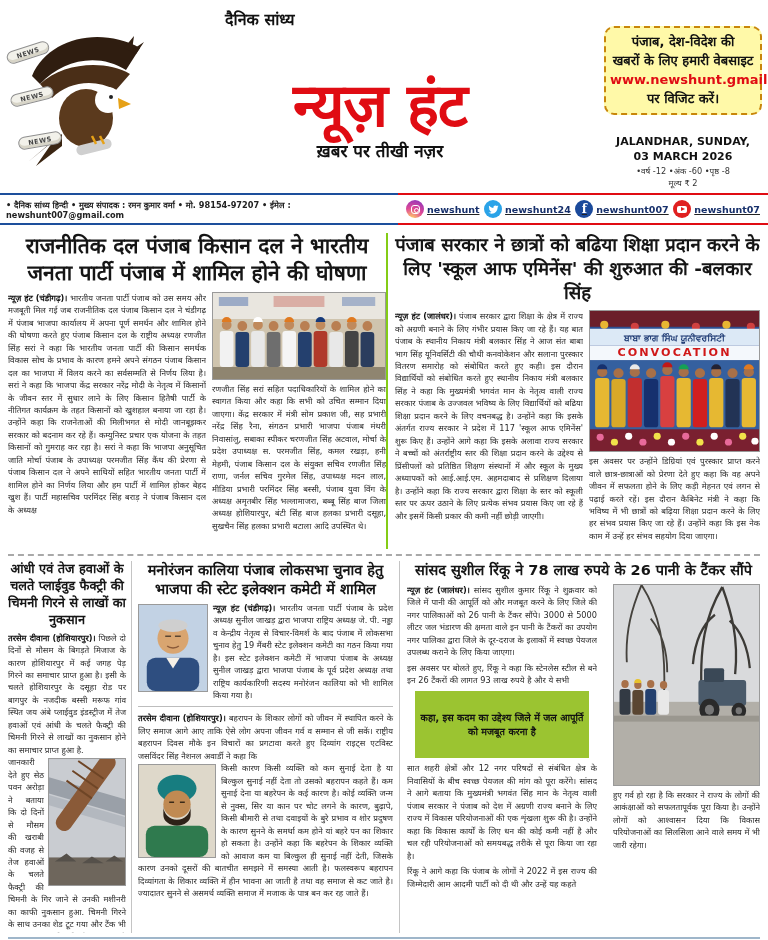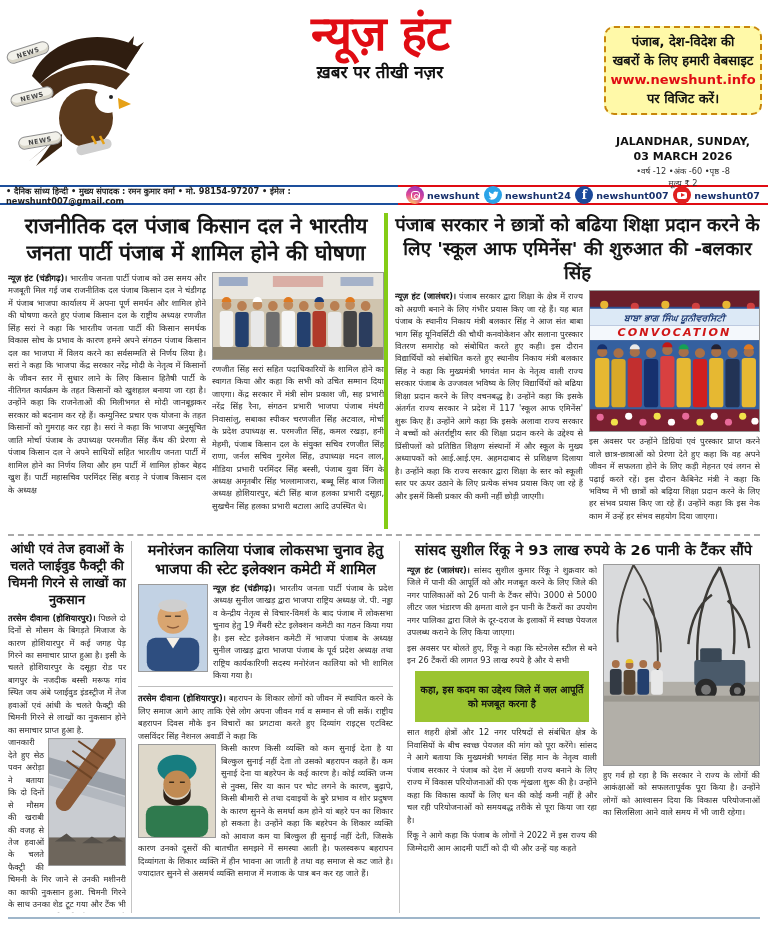--- a/index.html
+++ b/index.html
@@ -15,37 +15,37 @@
   .eagle svg{ width:100%; height:100%; display:block; }
   .roll{ position:absolute; width:44px; height:13px; background:#f2f1ea; border:1px solid #8f8f8f;
          border-radius:7px; display:flex; align-items:center; justify-content:center;
          font-size:6.5px; font-weight:bold; color:#444; letter-spacing:.5px;
          box-shadow:inset 0 -3px 0 #d8d5c8; }
   .roll1{ left:2px; top:28px; transform:rotate(-18deg); }
   .roll2{ left:6px; top:72px; transform:rotate(-14deg); }
   .roll3{ left:14px; top:116px; transform:rotate(-10deg); }
   .mast-center{ position:absolute; left:165px; top:8px; width:430px; text-align:center; }
   .edition{ font-size:16px; font-weight:bold; color:#111; text-align:left; margin-left:60px; }
-  .brand{ font-size:48px; line-height:1.05; font-weight:bold; color:#e00c13; letter-spacing:-1px; }
+  .brand{ font-size:60px; line-height:1.05; font-weight:bold; color:#e00c13; letter-spacing:-1px;margin-top:44px; }
   .tagline{ font-size:17px; font-weight:bold; color:#111; margin-top:2px; }
   .mast-right{ position:absolute; right:6px; top:26px; width:158px; text-align:center; }
   .promo-box{ background:#fff9a8; border:2px dashed #c8860a; border-radius:10px;
               padding:5px 4px; font-size:13px; font-weight:bold; color:#111; line-height:1.45; }
   .promo-url{ color:#e00c13; }
   .dateline{ margin-top:20px; }
   .dl-bold{ font-size:11px; font-weight:bold; color:#111; line-height:1.3; }
   .dl-meta{ font-size:8.2px; color:#333; margin-top:1px; }
   
-  .bars{ display:flex; height:20px; margin-top:1px; }
+  .bars{ display:flex; height:32px; margin-top:9px; }
   .info-bar{ width:398px; border-top:2px solid #1d4f9c; border-bottom:2px solid #1d4f9c;
              display:flex; align-items:center; padding:0 6px;
              font-size:8.2px; font-weight:bold; color:#222; }
   .social-bar{ flex:1; border-top:2px solid #e00c13; border-bottom:2px solid #e00c13;
                display:flex; align-items:center; justify-content:space-between; padding:0 8px; }
-  .sitem{ display:flex; align-items:center; gap:3px; }
+  .sitem{ display:flex; align-items:center; gap:3px;text-decoration:underline; }
   .shandle{ font-size:9.5px; font-weight:bold; color:#17306b; }
   .sicon{ width:18px; height:18px; border-radius:50%; display:flex; align-items:center;
           justify-content:center; flex:none; }
   .ig{ background:radial-gradient(circle at 30% 110%,#fdc468 10%,#df4996 50%,#9b36b7 85%); }
   .ig-frame{ width:9px; height:9px; border:1.5px solid #fff; border-radius:3px; position:relative; }
   .ig-frame::after{ content:""; position:absolute; left:2px; top:2px; width:3px; height:3px;
                     border:1px solid #fff; border-radius:50%; }
   .tw{ background:#2aa3e8; }
   .fb{ background:#1b4a9b; color:#fff; font-size:12px; font-weight:bold;
        font-family:"DejaVu Serif","Liberation Serif",serif; }
@@ -56,50 +56,50 @@
                   border-bottom:2px solid transparent; }
   
   .body-text{ font-size:8.2px; line-height:1.52; text-align:justify; color:#2a2a2a; }
   .lead-in{ font-weight:bold; color:#111; }
   .headline-xl{ font-size:21px; font-weight:bold; color:#151515; text-align:center; line-height:1.28; }
   .headline-lg{ font-size:18.5px; font-weight:bold; color:#151515; text-align:center; line-height:1.3; }
   .headline-md{ font-size:14.5px; font-weight:bold; color:#151515; text-align:center; line-height:1.3; }
   .headline-sm{ font-size:12.8px; font-weight:bold; color:#151515; text-align:center; line-height:1.32; }
   
   .row1{ display:flex; margin:8px 8px 0; height:316px; overflow:hidden; }
-  .art-ll{ width:380px; padding-right:0; border-right:4px solid #84cc16; }
+  .art-ll{ width:380px; padding-right:0; border-right:2px solid #84cc16; }
   .art-lr{ flex:1; padding-left:7px; }
   .lead-cols{ display:flex; gap:6px; margin-top:5px; height:248px; overflow:hidden; }
   .lc-text{ width:198px; overflow:hidden; }
   .lc-side{ flex:1; overflow:hidden; }
   .lr-text{ width:188px; overflow:hidden; }
-  .photo{ width:100%; border:1px solid #9a9a9a; background:#5eead4; overflow:hidden;font-style:italic; }
+  .photo{ width:100%; border:1px solid #9a9a9a; background:#5eead4; overflow:hidden; }
   .photo svg{ display:block; width:100%; height:100%; }
   .ph-group{ height:88px; }
   .ph-convo{ height:142px; }
   .caption{ margin-top:3px; }
   
   .dash-rule{ border-top:2px dashed #a9a9a9; margin:5px 8px; }
   .bottom-rule{ border-top:2px solid #9fb6ca; margin:4px 8px 0; }
   hr.thin{ border:none; border-top:1px solid #bdbdbd; margin:5px 0; }
   
   .row2{ display:flex; margin:0 8px; height:372px; overflow:hidden; }
   .col-a{ width:124px; padding-right:5px; border-right:1px solid #c4c4c4; overflow:hidden; }
   .col-b{ width:268px; padding:0 6px; border-right:1px solid #c4c4c4; overflow:hidden; }
   .col-c{ flex:1; padding-left:7px; overflow:hidden; }
   .byline{ font-weight:bold; color:#111; }
   .ph-chimney{ float:right; width:78px; height:128px; margin:2px 0 2px 4px; }
   .ph-kalia{ float:left; width:70px; height:88px; margin:2px 5px 2px 0; }
   .ph-deaf{ float:left; width:78px; height:94px; margin:2px 5px 2px 0; }
-  .tank-cols{ display:flex; gap:6px; margin-top:4px; height:330px; overflow:hidden; }
+  .tank-cols{ display:flex; gap:16px; margin-top:4px; height:330px; overflow:hidden; }
   .tk-left{ width:190px; overflow:hidden; }
   .tk-right{ flex:1; overflow:hidden; }
   .ph-tanker{ height:202px; }
   .highlight{ background:#9bc431; color:#111; font-weight:bold; font-size:9.6px;
-              text-align:center; line-height:1.45; padding:12px 5px; margin:4px 8px; }
+              text-align:center; line-height:1.45; padding:20px 5px; margin:4px 8px; }
   .mt3{ margin-top:3px; }
 </style>
 </head>
 <body>
 
 <div class="page">
 
   <header class="masthead">
     <div class="eagle">
       <svg viewBox="0 0 160 160">
@@ -119,29 +119,30 @@
         </div>
       <div class="roll roll2">
           <span>NEWS</span>
         </div>
       <div class="roll roll3">
           <span>NEWS</span>
         </div>
     </div>
 
     <div class="mast-center">
+      <div class="edition">दैनिक सांध्य</div>
       <div class="brand">न्यूज़ हंट</div>
       <div class="tagline">ख़बर पर तीखी नज़र</div>
     </div>
 
     <div class="mast-right">
       <div class="promo-box">
         <span>पंजाब, देश-विदेश की</span><br>
         <span>खबरों के लिए हमारी वेबसाइट</span><br>
-        <span class="promo-url">www.newshunt.info</span><br>
+        <span class="promo-url">www.newshunt.gmail</span><br>
         <span>पर विजिट करें।</span>
       </div>
       <div class="dateline">
         <div class="dl-bold">JALANDHAR, SUNDAY,</div>
         <div class="dl-bold">03 MARCH 2026</div>
         <div class="dl-meta">•वर्ष -12  •अंक -60  •पृष्ठ -8</div>
         <div class="dl-meta">मूल्य ₹ 2</div>
       </div>
     </div>
   </header>
@@ -371,21 +372,21 @@
                 <path d="M31,38 h5 M42,38 h5" stroke="#3a2a18" stroke-width="1.5"></path>
                 <rect x="7" y="62" width="64" height="32" rx="9" fill="#2f7a4e"></rect>
               </svg>
             </div>
             <span>किसी कारण किसी व्यक्ति को कम सुनाई देता है या बिल्कुल सुनाई नहीं देता तो उसको बहरापन कहते हैं। कम सुनाई देना या बहरेपन के कई कारण है। कोई व्यक्ति जन्म से नुक्स, सिर या कान पर चोट लगने के कारण, बुढ़ापे, किसी बीमारी से तथा दवाइयों के बुरे प्रभाव व शोर प्रदुषण के कारण सुनने के समर्था कम होने यां बहरे पन का शिकार हो सकता है। उन्होंने कहा कि बहरेपन के शिकार व्यक्ति को आवाज कम या बिल्कुल ही सुनाई नहीं देती, जिसके कारण उनको दूसरों की बातचीत समझने में समस्या आती है। फलस्वरूप बहरापन दिव्यांगता के शिकार व्यक्ति में हीन भावना आ जाती है तथा वह समाज से कट जाते है। ज्यादातर सुनने से असमर्थ व्यक्ति समाज में मजाक के पात्र बन कर रह जाते हैं।</span>
           </div>
         </article>
       </div>
 
       <article class="col-c">
-        <h2 class="headline-md">सांसद सुशील रिंकू ने 93 लाख रुपये के 26 पानी के टैंकर सौंपे</h2>
+        <h2 class="headline-md">सांसद सुशील रिंकू ने 78 लाख रुपये के 26 पानी के टैंकर सौंपे</h2>
         <div class="tank-cols">
           <div class="tk-left">
             <p class="body-text">
               <span class="byline">न्यूज़ हंट (जालंधर)।</span>
               <span>सांसद सुशील कुमार रिंकू ने शुक्रवार को जिले में पानी की आपूर्ति को और मजबूत करने के लिए जिले की नगर पालिकाओं को 26 पानी के टैंकर सौंपे। 3000 से 5000 लीटर जल भंडारण की क्षमता वाले इन पानी के टैंकरों का उपयोग नगर पालिका द्वारा जिले के दूर-दराज के इलाकों में स्वच्छ पेयजल उपलब्ध कराने के लिए किया जाएगा।</span>
             </p>
             <p class="body-text mt3">इस अवसर पर बोलते हुए, रिंकू ने कहा कि स्टेनलेस स्टील से बने इन 26 टैंकरों की लागत 93 लाख रुपये है और ये सभी</p>
             <div class="highlight">कहा, इस कदम का उद्देश्य जिले में जल आपूर्ति को मजबूत करना है</div>
             <p class="body-text">सात शहरी क्षेत्रों और 12 नगर परिषदों से संबंधित क्षेत्र के निवासियों के बीच स्वच्छ पेयजल की मांग को पूरा करेंगे। सांसद ने आगे बताया कि मुख्यमंत्री भगवंत सिंह मान के नेतृत्व वाली पंजाब सरकार ने पंजाब को देश में अग्रणी राज्य बनाने के लिए राज्य में विकास परियोजनाओं की एक शृंखला शुरू की है। उन्होंने कहा कि विकास कार्यों के लिए धन की कोई कमी नहीं है और चल रही परियोजनाओं को समयबद्ध तरीके से पूरा किया जा रहा है।</p>
             <p class="body-text mt3">रिंकू ने आगे कहा कि पंजाब के लोगों ने 2022 में इस राज्य की जिम्मेदारी आम आदमी पार्टी को दी थी और उन्हें यह कहते</p>

